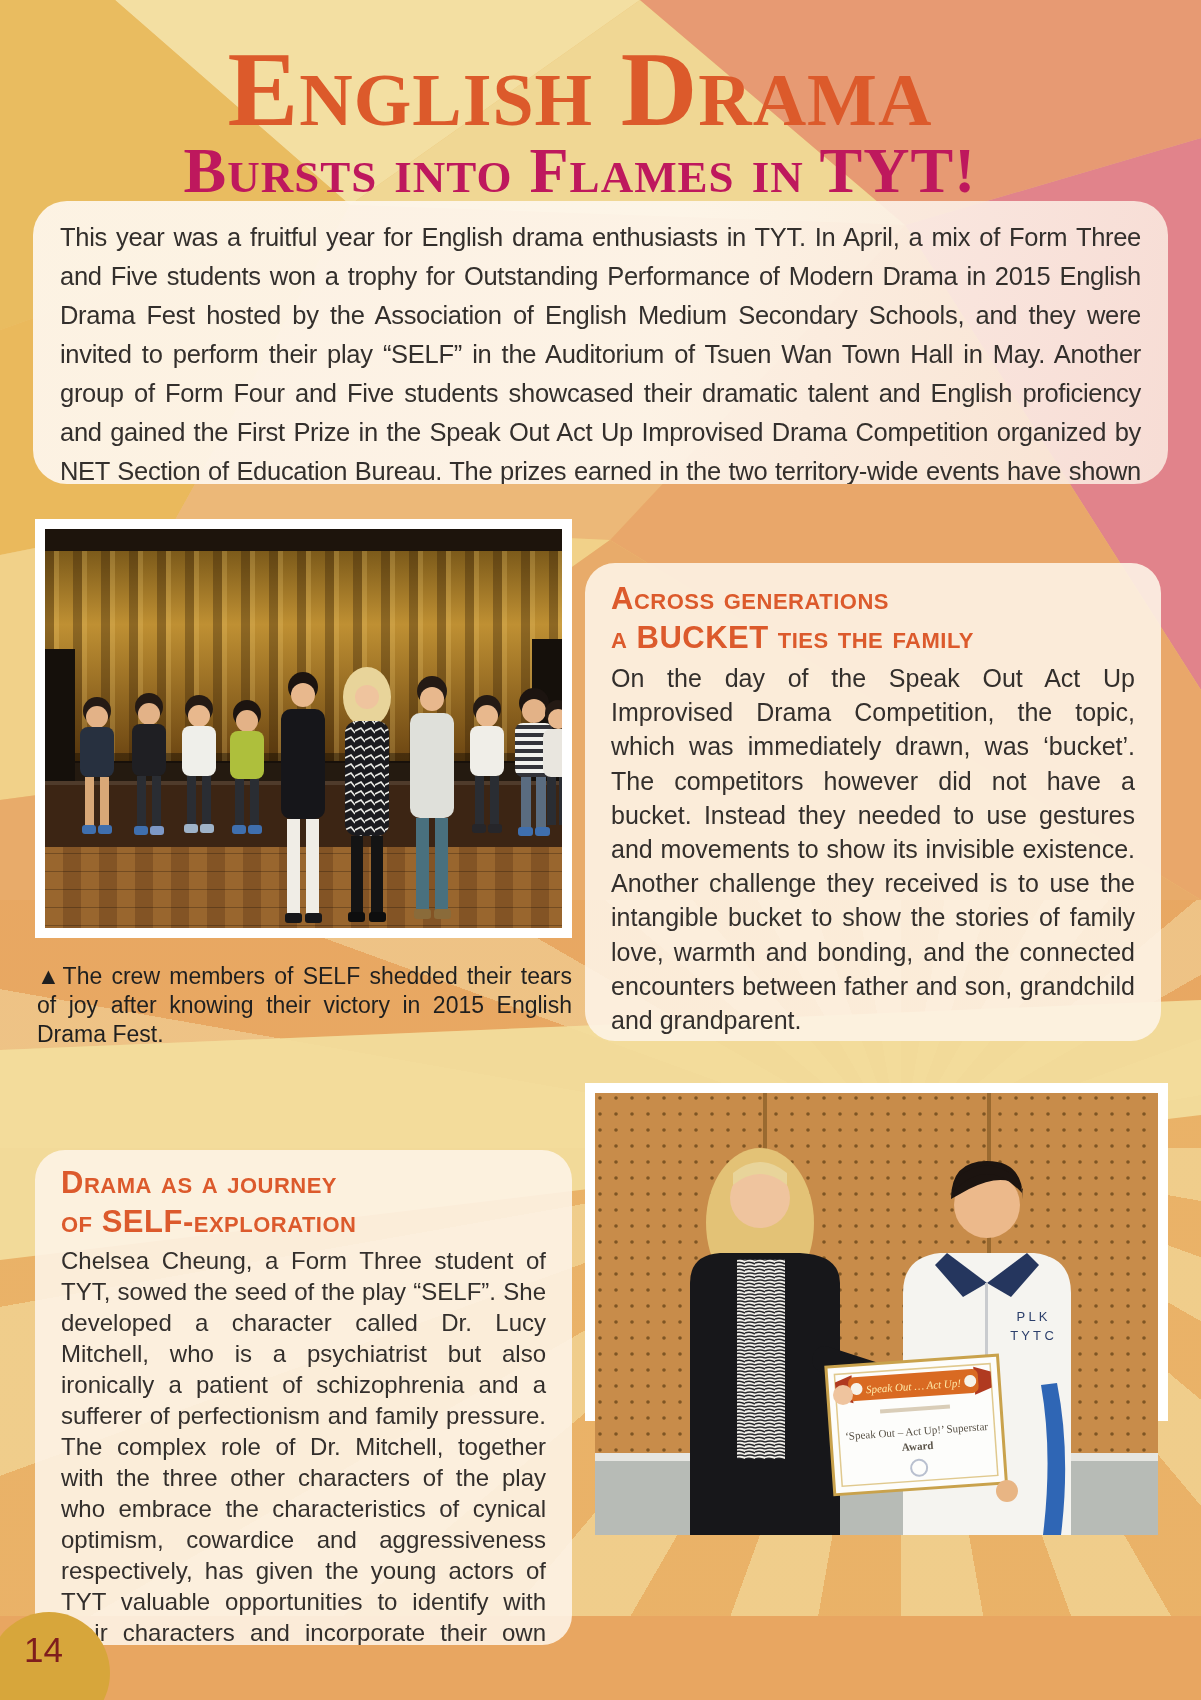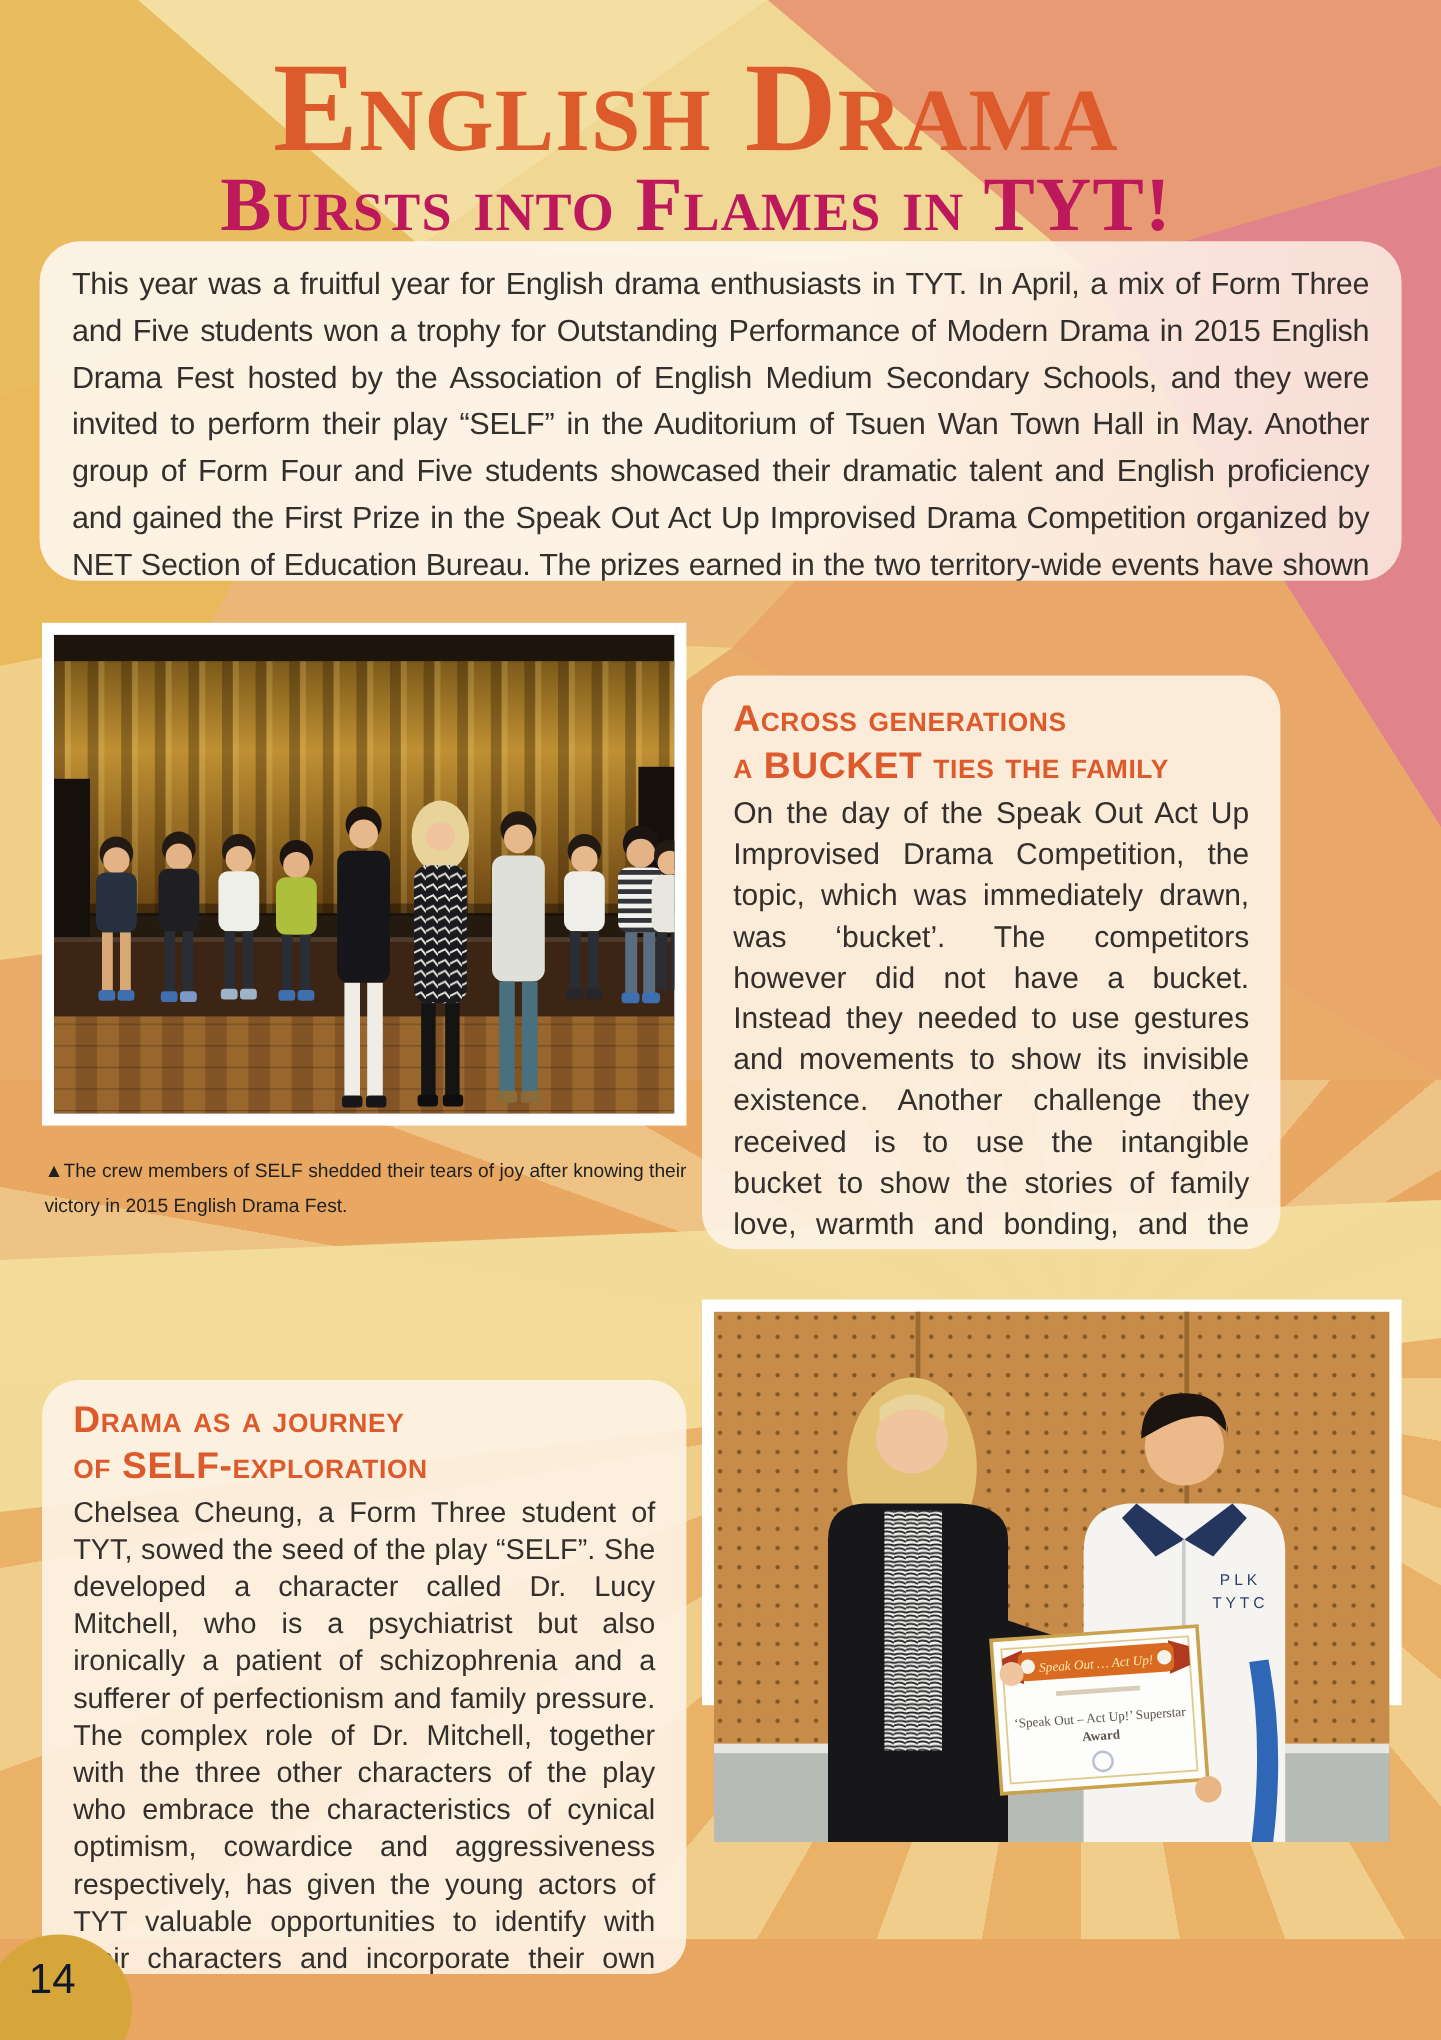--- a/index.html
+++ b/index.html
@@ -17,45 +17,45 @@
   .t7{background:#ecb878;clip-path:polygon(350px 205px,905px 225px,610px 540px,175px 520px);}
   .t8{background:#e9a76a;clip-path:polygon(905px 225px,1201px 690px,1201px 900px,610px 540px);}
   .t9{background:#f1d189;clip-path:polygon(0 555px,175px 520px,610px 540px,300px 760px,0 800px);}
   .t10{background:#e8ab6a;clip-path:polygon(0 800px,300px 760px,610px 540px,1201px 900px,1201px 1000px,0 1050px);}
   .sunburst{position:absolute;left:0;right:0;top:900px;height:800px;opacity:.55;
     background:repeating-conic-gradient(from 250deg at 75% 31%,#f3d69c 0deg 10deg,#e8a55c 10deg 20deg);}
   .t11{background:#f2dc9c;clip-path:polygon(0 1050px,1201px 1000px,1201px 1115px,0 1260px);opacity:.95;}
   .bottomband{position:absolute;left:0;right:0;top:1616px;height:84px;background:#e8a661;}
   .pagecircle{position:absolute;left:-12px;top:1612px;width:122px;height:122px;border-radius:50%;
     background:#d7a63b;}
-  .pagenum{position:absolute;left:24px;top:1630px;font-size:35px;color:#0f172a;}
+  .pagenum{position:absolute;left:24px;top:1630px;font-size:35px;color:#7f1d1d;}
 
   .titleblock{position:absolute;left:0;top:40px;width:1110px;text-align:center;margin-left:25px;}
   .title{font-family:"Liberation Serif",serif;font-variant:small-caps;font-weight:bold;
     font-size:106px;line-height:100px;color:#dc5a2b;letter-spacing:1px;}
   .subtitle{font-family:"Liberation Serif",serif;font-variant:small-caps;font-weight:bold;
     font-size:64px;line-height:58px;color:#be185d;letter-spacing:1px;margin-top:2px;}
 
   .introbox{position:absolute;left:33px;top:201px;width:1135px;height:283px;border-radius:34px;
     background:linear-gradient(100deg,rgba(254,247,238,.92) 55%,rgba(250,233,223,.88));
     padding:17px 27px;overflow:hidden;}
   .introbox p{margin:0;font-size:25.5px;line-height:39px;letter-spacing:-.3px;
     color:#332f2c;text-align:justify;}
 
   .photoframe{position:absolute;background:#fff;padding:10px;}
   .photo1{left:35px;top:519px;width:537px;height:419px;}
   .photo2{left:585px;top:1083px;width:583px;height:338px;}
   .photoframe svg{display:block;}
 
-  .caption{position:absolute;color:#1f1f1f;font-size:16px;line-height:29px;text-align:justify;}
+  .caption{position:absolute;color:#1f1f1f;font-size:23px;line-height:29px;text-align:justify;}
   .cap1{left:37px;top:962px;width:535px;}
   .cap2{left:588px;top:1563px;width:557px;}
 
   .sectionbox{position:absolute;border-radius:30px;background:rgba(253,243,229,.9);overflow:hidden;}
-  .bucketbox{left:585px;top:563px;width:482px;height:478px;padding:16px 26px;}
+  .bucketbox{left:585px;top:563px;width:576px;height:478px;padding:16px 26px;}
   .journeybox{left:35px;top:1150px;width:537px;height:495px;padding:13px 26px;}
   .sechead{font-variant:small-caps;font-weight:bold;color:#dc5a2c;font-size:31px;line-height:39px;
     letter-spacing:.5px;}
   .secbody{margin:4px 0 0 0;color:#332f2c;text-align:justify;}
   .bucketbox .secbody{font-size:25px;line-height:34.2px;}
   .journeybox .secbody{font-size:24px;line-height:31px;}
 </style>
 </head>
 <body>
 

